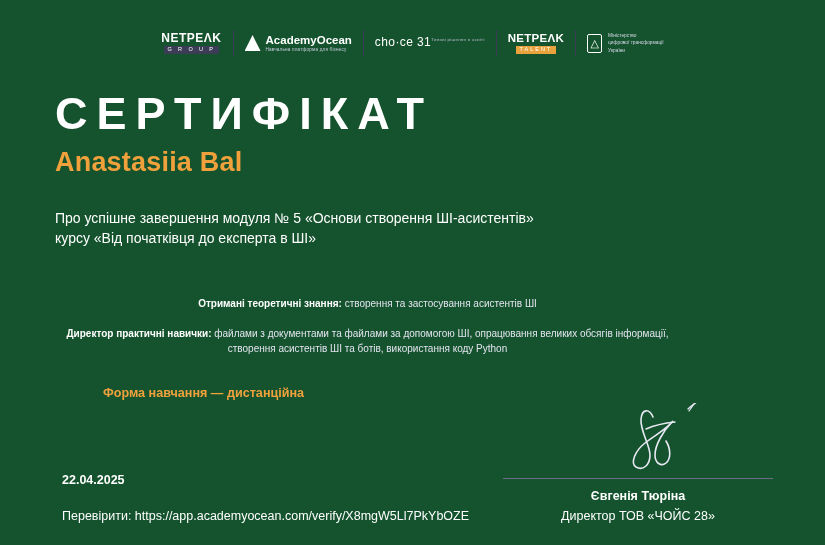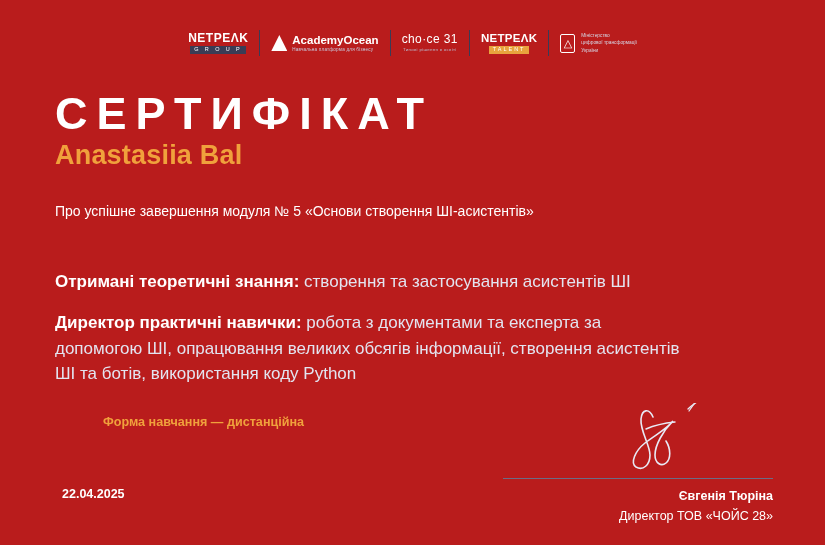--- a/index.html
+++ b/index.html
@@ -5,21 +5,21 @@
   * { box-sizing: border-box; }
   html, body {
     margin: 0; padding: 0;
     width: 825px; height: 545px;
     background: #0c0d26;
     font-family: "Liberation Sans", sans-serif;
   }
   .certificate {
     position: relative;
     width: 825px; height: 545px;
-    background: #b91c1c;
+    background: #14532d;
     overflow: hidden;
   }
   
   .logo-bar {
     position: absolute;
     top: 26px; left: 0; right: 0;
     display: flex;
     justify-content: center;
     align-items: center;
     gap: 0px;
@@ -49,21 +49,21 @@
   }
   .ao-wrap { display: flex; align-items: center; gap: 5px; }
   .ao-mark {
     width: 16px; height: 16px;
     background: #fff;
     clip-path: polygon(50% 0%, 100% 100%, 0% 100%);
   }
   .ao-text { display: flex; flex-direction: column; line-height: 1.1; }
   .ao-text .t1 { font-size: 11.5px; font-weight: bold; color: #fff; }
   .ao-text .t2 { font-size: 4.6px; color: #c9cade; letter-spacing: 0.2px; }
-  .choice { display: flex; flex-direction: column; line-height: 1.1; align-items: center;}
+  .choice { display: flex; flex-direction: row; line-height: 1.1; }
   .choice .c1 { font-size: 12px; font-weight: 300; color: #fff; letter-spacing: 0.4px;}
   .choice .c2 { font-size: 4.4px; color: #b9bace; letter-spacing: 0.3px; margin-top: 2px;}
   .nt { display: flex; flex-direction: column; align-items: center; line-height: 1; }
   .nt .n1 { font-size: 11.5px; font-weight: bold; color: #fff; letter-spacing: 0.3px;}
   .nt .n2 { font-size: 5.5px; letter-spacing: 2px; color: #fff; background: #e8a33d; padding: 1px 4px; margin-top: 2px;}
   .min-wrap { display: flex; align-items: center; gap: 6px; }
   .tryzub {
     width: 15px; height: 19px;
     border: 1px solid #ffffff;
     border-radius: 2px;
@@ -85,39 +85,41 @@
     color: #ffffff;
     margin-top: 10px;
     white-space: nowrap;
   }
   .awarded-label {
     margin-top: 42px;
     font-size: 13.5px;
     color: #c8c9dd;
   }
   .recipient {
+    margin-top: 7px;
     font-size: 27px;
     font-weight: bold;
     color: #f0a13c;
     letter-spacing: 0.2px;
   }
   .reason {
     margin-top: 30px;
     font-size: 14px;
     color: #ffffff;
     line-height: 1.45;
     max-width: 640px;
   }
   .details { margin-top: 48px; }
   .detail-block {
-    font-size: 17px;
+    font-size: 10px;
     color: #ffffff;
     line-height: 1.48;
     margin-bottom: 16px;
     max-width: 625px;
+    text-align: center;
   }
   .detail-block .lbl { font-weight: bold; }
   .detail-block .val { color: #e3e4f0; }
   .meta { margin-top: 26px; margin-left: 48px; }
   .meta div {
     font-size: 12.6px;
     font-weight: bold;
     color: #f0a13c;
     line-height: 1.65;
   }
@@ -130,21 +132,21 @@
   .footer-left .date {
     font-size: 12.5px; font-weight: bold; color: #ffffff; margin-bottom: 22px;
   }
   .footer-left .verify {
     font-size: 12.5px; color: #ffffff;
   }
   .footer-right {
     position: absolute;
     right: 52px;
     bottom: 22px;
-    text-align: right;
+    text-align: center;
     width: 270px;
   }
   .sig-area {
     position: relative;
     height: 82px;
   }
   .sig-line {
     position: absolute;
     bottom: 8px; left: 0; right: 0;
     height: 1px;
@@ -219,38 +221,40 @@
 
   </div>
 
   <div class="body-wrap">
     <div class="title">СЕРТИФІКАТ</div>
 
     <div class="recipient">Anastasiia Bal</div>
 
     <div class="reason">
       <span>Про успішне завершення модуля № 5 «Основи створення ШІ-асистентів»</span><br>
+      <span>курсу «Від початківця до експерта в ШІ»</span>
     </div>
 
     <div class="details">
       <div class="detail-block">
         <span class="lbl">Отримані теоретичні знання:</span><span class="val"> створення та застосування асистентів ШІ</span>
       </div>
       <div class="detail-block">
-        <span class="lbl">Директор практичні навички:</span><span class="val"> робота з документами та експерта за допомогою ШІ, опрацювання великих обсягів інформації, створення асистентів ШІ та ботів, використання коду Python</span>
+        <span class="lbl">Директор практичні навички:</span><span class="val"> файлами з документами та файлами за допомогою ШІ, опрацювання великих обсягів інформації, створення асистентів ШІ та ботів, використання коду Python</span>
       </div>
     </div>
 
     <div class="meta">
       <div>Форма навчання — дистанційна</div>
     </div>
   </div>
 
   <div class="footer-left">
     <div class="date">22.04.2025</div>
+    <div class="verify">Перевірити: https://app.academyocean.com/verify/X8mgW5Ll7PkYbOZE</div>
   </div>
 
   <div class="footer-right">
     <div class="sig-area">
       <svg class="sig-svg" width="270" height="80" viewBox="0 0 270 80">
         <path d="M150 14 C 146 5, 139 6, 138 16 C 137 28, 147 42, 147 52 C 147 62, 140 68, 133 64 C 127 60, 132 48, 142 40 C 152 32, 164 26, 170 18 C 160 28, 152 42, 152 52 C 152 60, 158 64, 163 60 C 168 56, 168 46, 163 38" fill="none" stroke="#e8e9f5" stroke-width="1.6" stroke-linecap="round"></path>
         <path d="M143 26 C 152 22, 162 20, 172 19" fill="none" stroke="#e8e9f5" stroke-width="1.4" stroke-linecap="round"></path>
         <path d="M185 6 C 191 0, 196 -2, 199 -4" fill="none" stroke="#e8e9f5" stroke-width="1.3" stroke-linecap="round"></path>
         <path d="M196 -6 L 186 8" fill="none" stroke="#e8e9f5" stroke-width="1.2" stroke-linecap="round"></path>
       </svg>

